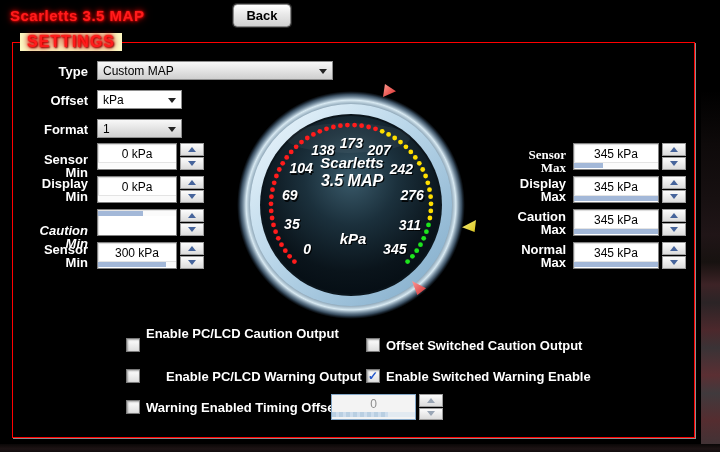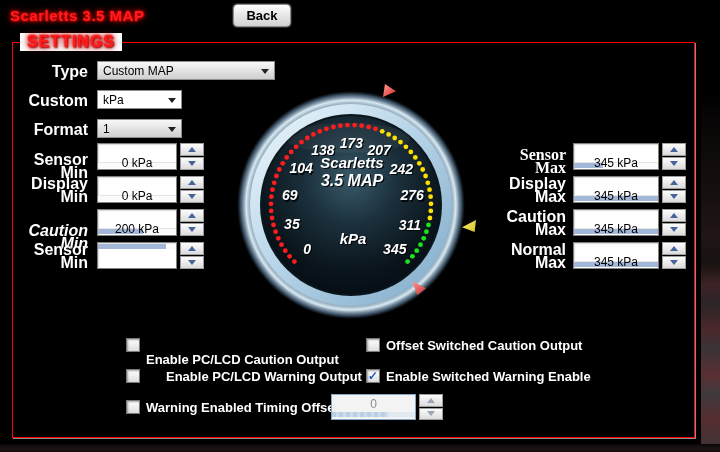--- a/index.html
+++ b/index.html
@@ -19,39 +19,39 @@
 
   .page-title { position:absolute; left:10px; top:7px; font-size:15px; letter-spacing:.5px; }
 
   .back-btn { position:absolute; left:233px; top:4px; width:58px; height:23px;
     background:linear-gradient(#ffffff,#e8e8e8 45%,#d2d2d2);
     border:1px solid #8a8a8a; border-radius:4px; box-shadow:0 0 0 1px #2b2b2b;
     font-weight:bold; font-size:13px; color:#000; text-align:center; line-height:21px; cursor:pointer; }
 
   .settings-panel { position:absolute; left:12px; top:42px; width:683px; height:396px;
     border:1px solid #ff0000; box-shadow:1px 1px 0 rgba(255,255,255,.55); }
-  .settings-legend { position:absolute; left:20px; top:33px; background:#ffffff;
+  .settings-legend { position:absolute; left:20px; top:33px; background:#fef9c3;
     padding:0 7px; font-size:16px; letter-spacing:1px; z-index:3; }
 
-  .form-label { position:absolute; color:#fff; font-weight:bold; font-size:16px;
+  .form-label { position:absolute; color:#fff; font-weight:bold; font-size:13px;
     text-align:right; width:60px; line-height:13px; text-shadow:1px 1px 1px #000; }
 
   
   .fakeselect { position:absolute; height:19px; border:1px solid #8e8e8e;
     font-size:12px; color:#000; padding:2px 18px 0 5px; cursor:pointer; }
   .fakeselect.silver { background:linear-gradient(#f8f8f8,#cfcfcf); }
   .fakeselect.white  { background:#fff; }
   .sel-arrow { position:absolute; right:5px; top:7px; width:0; height:0;
     border-left:4px solid transparent; border-right:4px solid transparent;
     border-top:5px solid #222; }
 
   
   .spinfield { position:absolute; width:80px; height:27px; background:#fff;
     border:1px solid #808080; box-shadow:inset 1px 1px 1px rgba(0,0,0,.15); }
-  .spinfield .val { height:18px; text-align:center; font-size:12px; color:#000; padding-top:12px; }
+  .spinfield .val { height:18px; text-align:center; font-size:12px; color:#000; padding-top:3px; }
   .spinfield .bar { height:6px; background:#fbfbfb; border-top:1px solid #e4e4e4; }
   .spinfield .fill { height:100%; background:#a3b8d8; width:0; }
 
   .spinner { position:absolute; width:24px; height:27px; display:flex; flex-direction:column; }
   .spinbtn { flex:1; background:linear-gradient(#fcfcfc,#dcdcdc); border:1px solid #9e9e9e;
     display:flex; align-items:center; justify-content:center; cursor:pointer; }
   .spinbtn + .spinbtn { margin-top:1px; }
   .arr-up { width:0; height:0; border-left:4px solid transparent; border-right:4px solid transparent;
     border-bottom:5px solid #46649b; }
   .arr-dn { width:0; height:0; border-left:4px solid transparent; border-right:4px solid transparent;
@@ -91,26 +91,26 @@
 <div class="bg-right"></div>
 <div class="bg-bottom"></div>
 
 <div class="page-title glow-red">Scarletts 3.5 MAP</div>
 <div class="back-btn">Back</div>
 
 <div class="settings-panel"></div>
 <div class="settings-legend glow-red">SETTINGS</div>
 
 <div class="form-label" style="left:28px;top:65px;">Type</div>
-<div class="fakeselect silver" style="left:97px;top:61px;width:178px;">
+<div class="fakeselect silver" style="left:97px;top:61px;width:236px;">
   <span>Custom MAP</span>
   <span class="sel-arrow"></span>
 </div>
 
-<div class="form-label" style="left:28px;top:94px;">Custom</div>
+<div class="form-label" style="left:28px;top:94px;">Offset</div>
 <div class="fakeselect white" style="left:97px;top:90px;width:85px;">
   <span>kPa</span>
   <span class="sel-arrow"></span>
 </div>
 
 <div class="form-label" style="left:28px;top:123px;">Format</div>
 <div class="fakeselect silver" style="left:97px;top:119px;width:85px;">
   <span>1</span>
   <span class="sel-arrow"></span>
 </div>
@@ -142,36 +142,36 @@
   <div class="spinbtn">
       <span class="arr-up"></span>
     </div>
   <div class="spinbtn">
       <span class="arr-dn"></span>
     </div>
 </div>
 
 <div class="form-label" style="left:28px;top:224px;font-style:italic;">Caution Min</div>
 <div class="spinfield" style="left:97px;top:209px;">
-  <div class="val">200 kPa</div>
   <div class="bar">
       <div class="fill" style="width: 58%;"></div>
     </div>
 </div>
 <div class="spinner" style="left:180px;top:209px;">
   <div class="spinbtn">
       <span class="arr-up"></span>
     </div>
   <div class="spinbtn">
       <span class="arr-dn"></span>
     </div>
 </div>
 
 <div class="form-label" style="left:28px;top:243px;">Sensor Min</div>
 <div class="spinfield" style="left:97px;top:242px;">
+  <div class="val">300 kPa</div>
   <div class="bar">
       <div class="fill" style="width: 87%;"></div>
     </div>
 </div>
 <div class="spinner" style="left:180px;top:242px;">
   <div class="spinbtn">
       <span class="arr-up"></span>
     </div>
   <div class="spinbtn">
       <span class="arr-dn"></span>
@@ -358,21 +358,21 @@
         <text x="117.0" y="154.0" fill="#fff" opacity="1" font-size="15" font-weight="bold" font-style="italic" text-anchor="middle" font-family="&quot;Liberation Sans&quot;,sans-serif">kPa</text>
       </g>
   </svg>
 </div>
 
 <div class="marker marker-top"></div>
 <div class="marker marker-yellow"></div>
 <div class="marker marker-bottom"></div>
 
 <div class="cb" style="left:126px;top:338px;"></div>
-<div class="cb-label" style="left:146px;top:352px;">Enable PC/LCD Caution Output</div>
+<div class="cb-label" style="left:146px;top:326px;">Enable PC/LCD Caution Output</div>
 
 <div class="cb" style="left:366px;top:338px;"></div>
 <div class="cb-label" style="left:386px;top:338px;">Offset Switched Caution Output</div>
 
 <div class="cb" style="left:126px;top:369px;"></div>
 <div class="cb-label" style="left:146px;top:369px;margin-left:20px;">Enable PC/LCD Warning Output</div>
 
 <div class="cb checked" style="left:366px;top:369px;">✓</div>
 <div class="cb-label" style="left:386px;top:369px;">Enable Switched Warning Enable</div>
 

